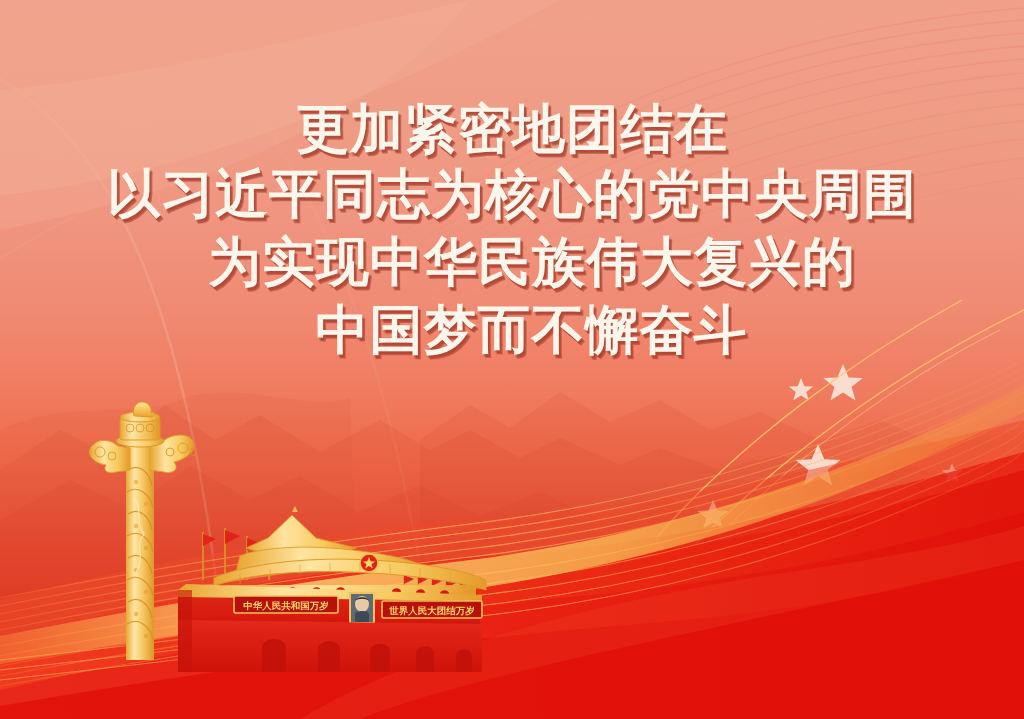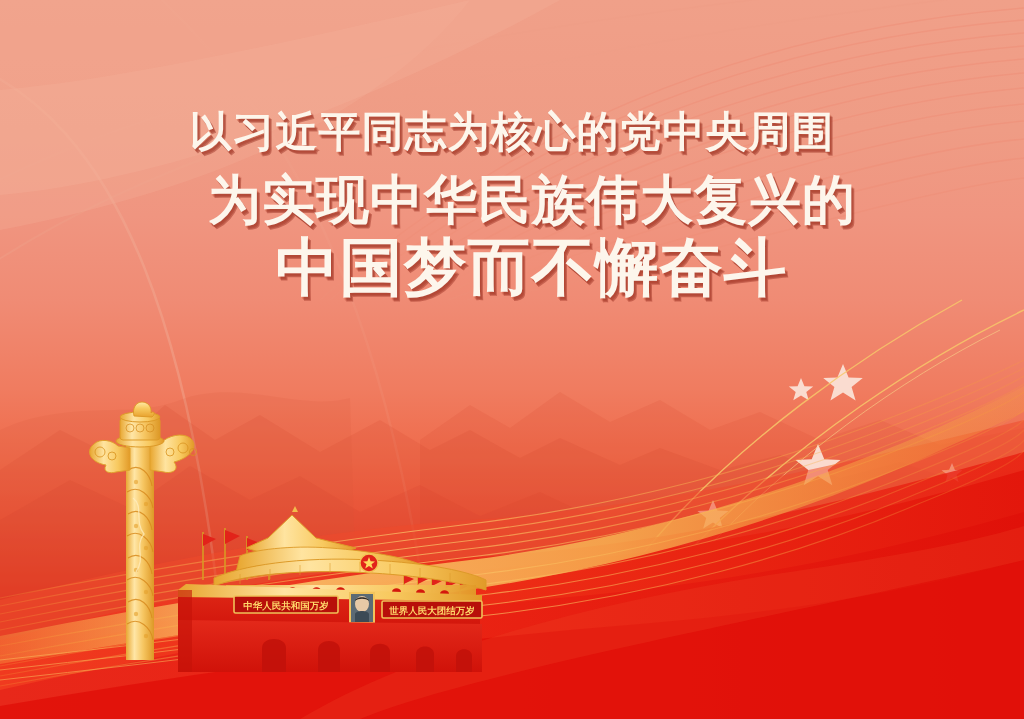--- a/index.html
+++ b/index.html
@@ -42,23 +42,23 @@
     font-family:"DejaVu Sans","Liberation Sans",sans-serif;
     font-weight:bold;
     letter-spacing:1px;
     white-space:nowrap;
     text-shadow:
        3px 4px 0 rgba(150,45,30,0.45),
        2px 3px 0 rgba(170,60,40,0.40),
        1px 2px 0 rgba(190,80,55,0.33);
   }
   .hl.l1{font-size:53px;line-height:62px;}
-  .hl.l2{font-size:42px;line-height:68px;}
+  .hl.l2{font-size:53px;line-height:68px;}
   .hl.l3{font-size:53px;line-height:68px;padding-left:40px;}
-  .hl.l4{font-size:63px;line-height:68px;margin-left:39px;}
+  .hl.l4{font-size:53px;line-height:68px;margin-left:39px;}
 
   
   #monument{position:absolute;left:0;top:0;width:816px;height:719px;z-index:30;}
   #monument svg{display:block;}
 </style>
 </head>
 <body>
 
 <div id="poster">
 
@@ -204,20 +204,21 @@
 
       <g fill="none" stroke="#f9bd5c" stroke-width="1" opacity="0.55">
         <path d="M0,660 C90,650 180,640 270,628"></path>
         <path d="M0,670 C90,660 180,650 270,638"></path>
         <path d="M0,680 C90,670 180,660 270,648"></path>
       </g>
     </svg>
   </div>
 
   <div id="headline">
+    <span class="hl l1">更加紧密地团结在</span>
     <span class="hl l2">以习近平同志为核心的党中央周围</span>
     <span class="hl l3">为实现中华民族伟大复兴的</span>
     <span class="hl l4">中国梦而不懈奋斗</span>
   </div>
 
   <div id="monument">
     <svg width="1024" height="719" viewBox="0 0 1024 719">
       <defs>
         <linearGradient id="goldV" x1="0" y1="0" x2="0" y2="1">
           <stop offset="0%" stop-color="#ffe9a8"></stop>

